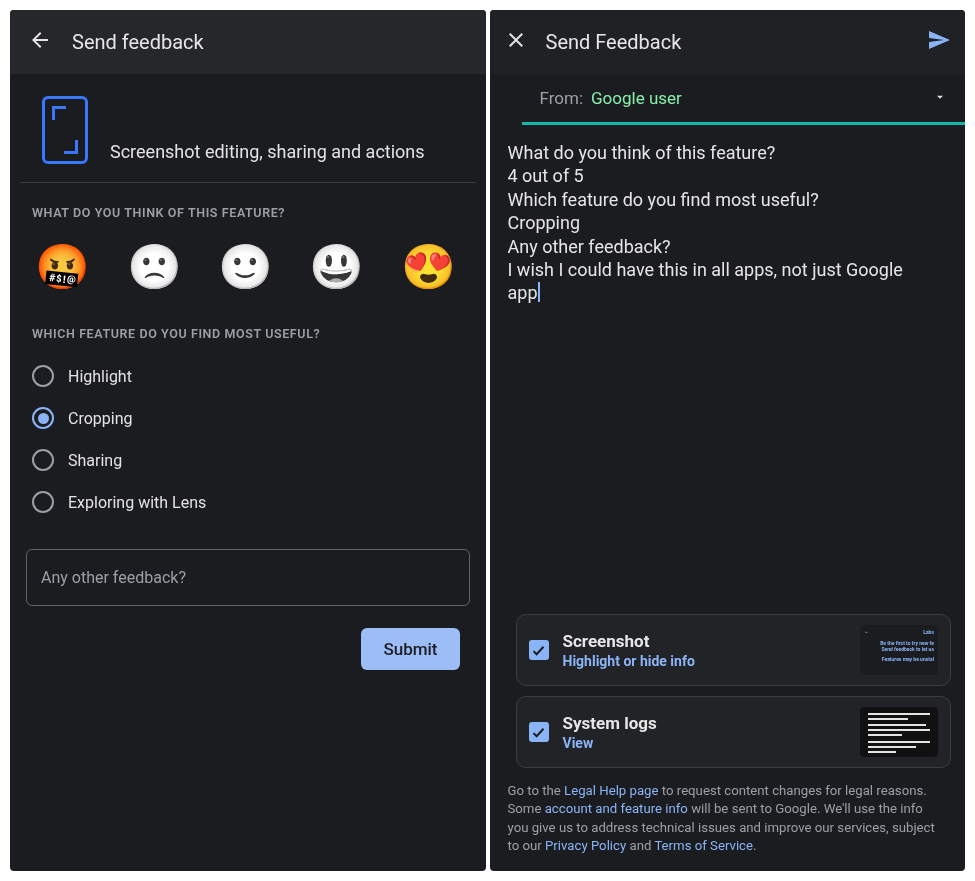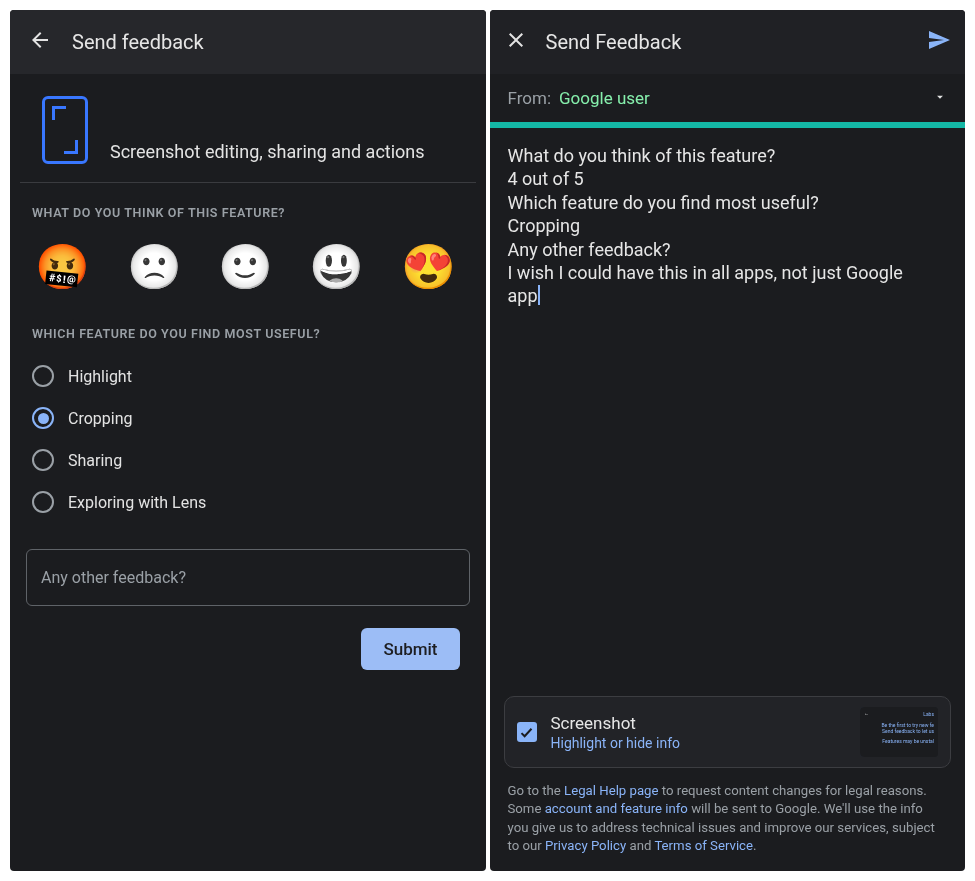--- a/index.html
+++ b/index.html
@@ -123,29 +123,30 @@
     align-items: center;
     padding: 0 14px;
     gap: 18px;
     background: #202125;
   }
   .r-appbar .title { font-size: 20px; color: #e6e6e6; }
   .r-appbar .spacer { flex: 1; }
   .from-row {
     display: flex; align-items: center;
     padding: 14px 18px;
-    border-bottom: 6px solid #14b8a6;
+    border-bottom: 3px solid #14b8a6;
     gap: 8px;
+    margin-left: 32px;
   }
   .from-row .from-lbl { color: #9aa0a6; font-size: 17px; }
   .from-row .from-val { color: #86efac; font-size: 17px; }
   .from-row .spacer { flex: 1; }
   .r-body { padding: 16px 18px 4px 18px; font-size: 18px; line-height: 1.3; color: #e6e6e6; flex: 1; overflow: hidden; }
   .caret { display:inline-block; width:2px; height:20px; background:#8ab4f8; vertical-align:-3px; }
-  .attach-area { padding: 6px 14px 2px 14px; }
+  .attach-area { padding: 6px 14px 2px 26px; font-weight: bold; }
   .attach-card {
     border: 1px solid #3c3d41;
     border-radius: 10px;
     padding: 10px 12px;
     display: flex;
     align-items: center;
     gap: 14px;
     margin-bottom: 10px;
     background: #222327;
   }
@@ -312,20 +313,41 @@
             <div>Labs</div>
             <div style="height:4px"></div>
             <div>Be the first to try new fe</div>
             <div>Send feedback to let us</div>
             <div style="height:3px"></div>
             <div>Features may be unstal</div>
           </div>
         </div>
       </div>
 
+      <div class="attach-card">
+        <div class="checkbox">
+          <svg class="check-svg" viewBox="0 0 24 24">
+              <polyline points="4,13 9,18 20,6"></polyline>
+            </svg>
+        </div>
+        <div class="attach-texts">
+          <div class="attach-title">System logs</div>
+          <div class="attach-link">View</div>
+        </div>
+        <div class="thumb thumb-logs">
+          <div class="bar" style="top:6px; width:62px;"></div>
+          <div class="bar" style="top:11px; width:40px;"></div>
+          <div class="bar" style="top:17px; width:58px;"></div>
+          <div class="bar" style="top:22px; width:62px;"></div>
+          <div class="bar" style="top:27px; width:34px;"></div>
+          <div class="bar" style="top:34px; width:62px;"></div>
+          <div class="bar" style="top:39px; width:48px;"></div>
+          <div class="bar" style="top:44px; width:28px;"></div>
+        </div>
+      </div>
 
     </div>
 
     <div class="footer-text">
       <span>Go to the </span><span class="lnk">Legal Help page</span><span> to request content changes for legal reasons.</span>
       <br>
       <span>Some </span><span class="lnk">account and feature info</span><span> will be sent to Google. We'll use the info you give us to address technical issues and improve our services, subject to our </span><span class="lnk">Privacy Policy</span><span> and </span><span class="lnk">Terms of Service</span><span>.</span>
     </div>
 
   </div>

